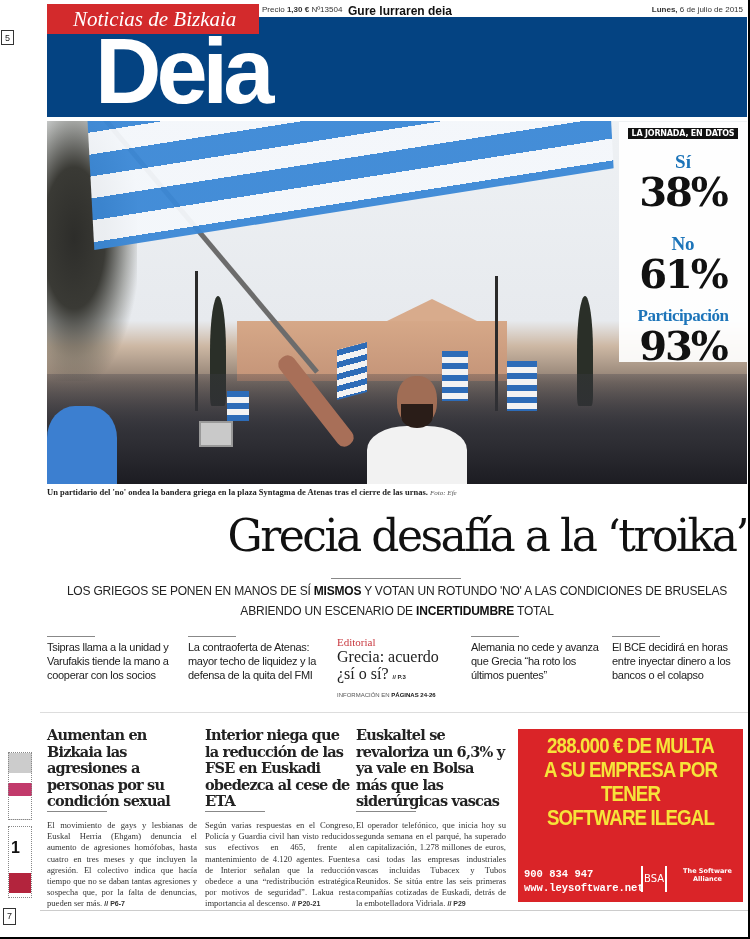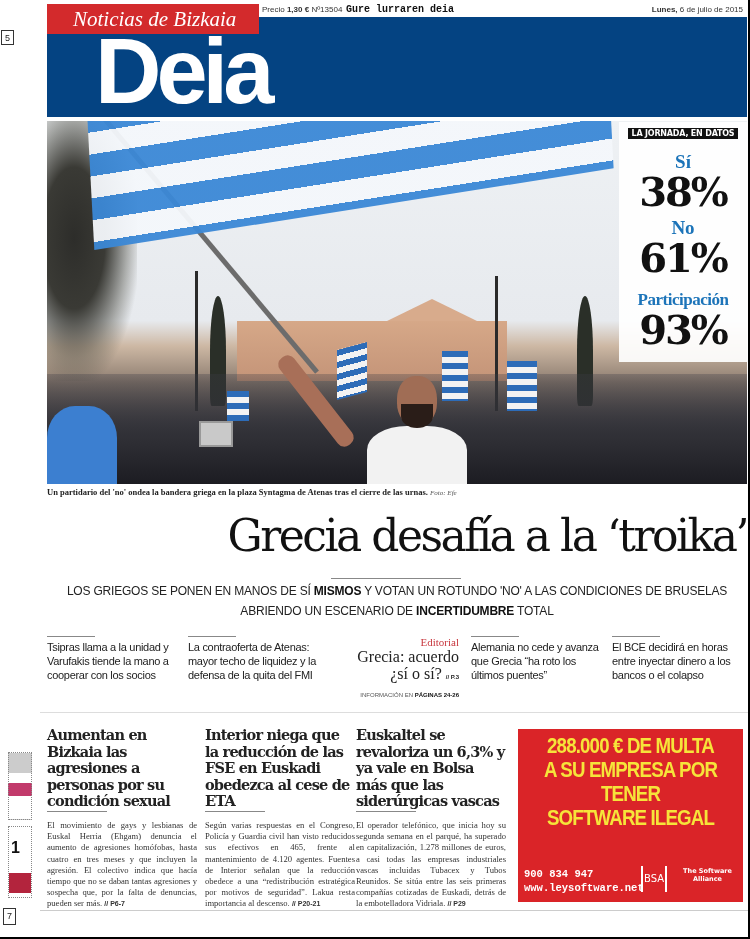--- a/index.html
+++ b/index.html
@@ -8,21 +8,21 @@
   .page { position: absolute; left: 0; top: 0; width: 748px; height: 937px; background: #fff; overflow: hidden; }
 
   
   .margin-strip { position: absolute; left: 0; top: 0; width: 40px; height: 939px; }
   .mini-box { position: absolute; border: 1px solid #333; background: #fff; font-size: 9px; color: #222; text-align: center; line-height: 14px; }
   .thumb { position: absolute; left: 8px; width: 24px; border: 1px dotted #888; overflow: hidden; }
 
   
   .topbar { position: absolute; left: 47px; top: 3px; width: 700px; height: 14px; font-size: 8px; color: #333; }
   .topbar .price { position: absolute; left: 215px; top: 2px; }
-  .topbar .motto { position: absolute; left: 253px; width: 200px; top: 1px; text-align: center; font-size: 10px; font-weight: bold; color: #111; font-family: Liberation Mono, monospace; }
+  .topbar .motto { position: absolute; left: 253px; width: 200px; top: 1px; text-align: center; font-size: 12px; font-weight: bold; color: #111; font-family: Liberation Sans, sans-serif; }
   .topbar .date { position: absolute; right: 4px; top: 2px; }
   .masthead { position: absolute; left: 47px; top: 17px; width: 700px; height: 100px; background: #044382; }
   .brand-tag { position: absolute; left: 47px; top: 4px; width: 212px; height: 30px; background: #d32a2c; color: #fff; font-family: "Liberation Serif", serif; font-style: italic; font-size: 21px; line-height: 30px; padding-left: 26px; z-index: 2; }
   .logo { position: absolute; left: 95px; top: 28px; color: #fff; font-family: "Liberation Sans", sans-serif; font-weight: bold; font-size: 92px; line-height: 86px; letter-spacing: -5px; }
 
   
   .photo { position: absolute; left: 47px; top: 121px; width: 700px; height: 363px; overflow: hidden;
     background: linear-gradient(180deg, #eef1f4 0%, #e7eaee 55%, #cdb8a4 62%, #8d7d70 72%, #4a4a50 85%, #2b2b30 100%); }
   .building { position: absolute; left: 190px; top: 200px; width: 270px; height: 60px; background: linear-gradient(#d6a888, #c49478); }
   .building-pediment { position: absolute; left: 340px; top: 178px; width: 0; height: 0; border-left: 45px solid transparent; border-right: 45px solid transparent; border-bottom: 22px solid #d8ab8c; }
@@ -40,33 +40,33 @@
   .man .arm { position: absolute; left: -50px; top: -30px; width: 18px; height: 110px; background: #a86f58; transform: rotate(-38deg); border-radius: 8px; }
   .small-flag { position: absolute; width: 30px; height: 50px; background: repeating-linear-gradient(180deg, #2d6cb8 0 6px, #f3f3f3 6px 12px); }
   .person-blue { position: absolute; left: 0; top: 285px; width: 70px; height: 80px; background: #3c7fd0; border-radius: 40% 40% 0 0; }
   .tablet { position: absolute; left: 152px; top: 300px; width: 34px; height: 26px; background: #c9c9c9; border: 2px solid #999; }
 
   .stats { position: absolute; left: 619px; top: 122px; width: 128px; height: 240px; background: rgba(255,255,255,0.92); text-align: center; }
   .stats .stats-label { display: inline-block; margin-top: 4px; background: #111; color: #fff; font-size: 8px; font-weight: bold; padding: 1px 4px; font-family: "DejaVu Sans", sans-serif; letter-spacing: -0.2px; }
   .stats .lbl { font-family: "Liberation Serif", serif; font-weight: bold; color: #1c74b9; font-size: 19px; line-height: 20px; }
   .stats .val { font-family: "DejaVu Serif", serif; font-weight: bold; color: #111; font-size: 40px; line-height: 40px; letter-spacing: -2px; }
   .stats .lbl.first { margin-top: 12px; }
-  .stats .lbl.second { margin-top: 6px; }
+  .stats .lbl.second { margin-top: 22px; }
   .stats .lbl.third { margin-top: 12px; font-size: 17px; letter-spacing: -0.5px; }
 
   .caption { position: absolute; left: 47px; top: 487px; width: 700px; font-family: "Liberation Serif", serif; font-weight: bold; font-size: 8.5px; color: #222; }
   .caption .credit { font-weight: normal; font-style: italic; font-size: 7px; color: #555; }
 
   .headline { position: absolute; left: 47px; top: 506px; width: 700px; text-align: right; font-family: "DejaVu Serif", serif; font-weight: normal; font-size: 44px; letter-spacing: -2.5px; color: #111; line-height: 60px; }
   .rule-short { position: absolute; height: 1px; background: #888; }
   .subhead { position: absolute; left: 47px; top: 581px; width: 700px; text-align: center; font-family: "Liberation Sans", sans-serif; font-size: 12px; line-height: 20px; color: #222; letter-spacing: -0.2px; }
   .subhead b { font-weight: bold; color: #111; }
 
   .brief { position: absolute; top: 640px; width: 140px; font-family: "Liberation Sans", sans-serif; font-size: 11px; line-height: 14px; color: #222; letter-spacing: -0.3px; }
-  .editorial { position: absolute; left: 337px; top: 636px; width: 122px; text-align: right; }
+  .editorial { position: absolute; left: 337px; top: 636px; width: 122px; text-align: left; }
   .editorial .ed-label { font-family: "Liberation Serif", serif; color: #c8373e; font-size: 11px; }
   .editorial .ed-title { font-family: "Liberation Serif", serif; font-size: 16px; line-height: 17px; color: #222; }
   .editorial .ed-ref { font-size: 6px; font-weight: bold; font-family: "Liberation Sans", sans-serif; }
   .editorial .ed-info { margin-top: 6px; font-size: 6px; color: #555; font-family: "Liberation Sans", sans-serif; }
   .editorial .ed-info b { color: #111; }
 
   .hr-section { position: absolute; left: 40px; top: 712px; width: 710px; height: 1px; background: #ddd; }
 
   .story { position: absolute; top: 727px; width: 150px; }
   .story h2 { font-family: "DejaVu Serif", serif; font-weight: bold; font-size: 14.5px; line-height: 16.5px; color: #222; letter-spacing: -0.8px; }

